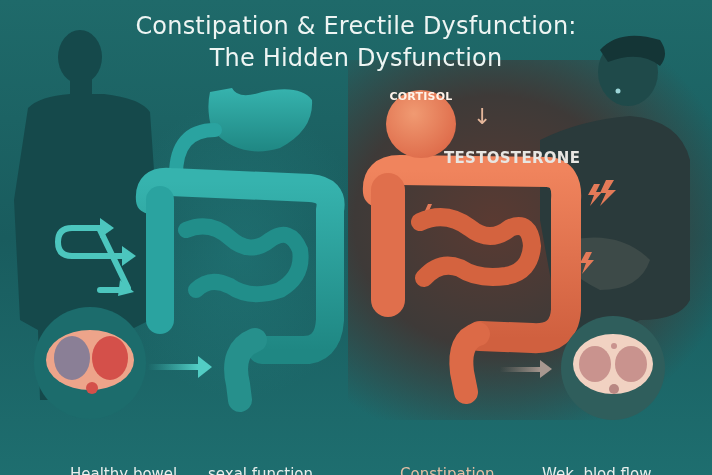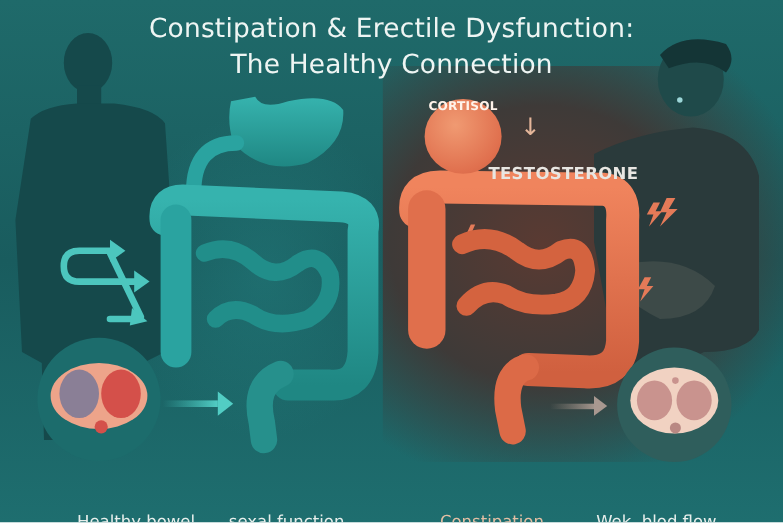--- a/index.html
+++ b/index.html
@@ -135,21 +135,21 @@
       <ellipse cx="613" cy="364" rx="40" ry="30" fill="#f1d2c2"></ellipse>
       <ellipse cx="595" cy="364" rx="16" ry="18" fill="#c9938e"></ellipse>
       <ellipse cx="631" cy="364" rx="16" ry="18" fill="#c9938e"></ellipse>
       <circle cx="614" cy="389" r="5" fill="#b98883"></circle>
       <circle cx="614" cy="346" r="3" fill="#c9938e"></circle>
     </g>
   </svg>
 
   <div class="title">
     <div>Constipation &amp; Erectile Dysfunction:</div>
-    <div>The Healthy Connection</div>
+    <div>The Hidden Dysfunction</div>
   </div>
 
   <div class="bubble">
     <span>CORTISOL</span>
   </div>
   <div class="down-arrow">↓</div>
   <div class="testo">TESTOSTERONE</div>
 
   <div class="caption cap1">Healthy bowel</div>
   <div class="caption cap2">sexal function</div>

